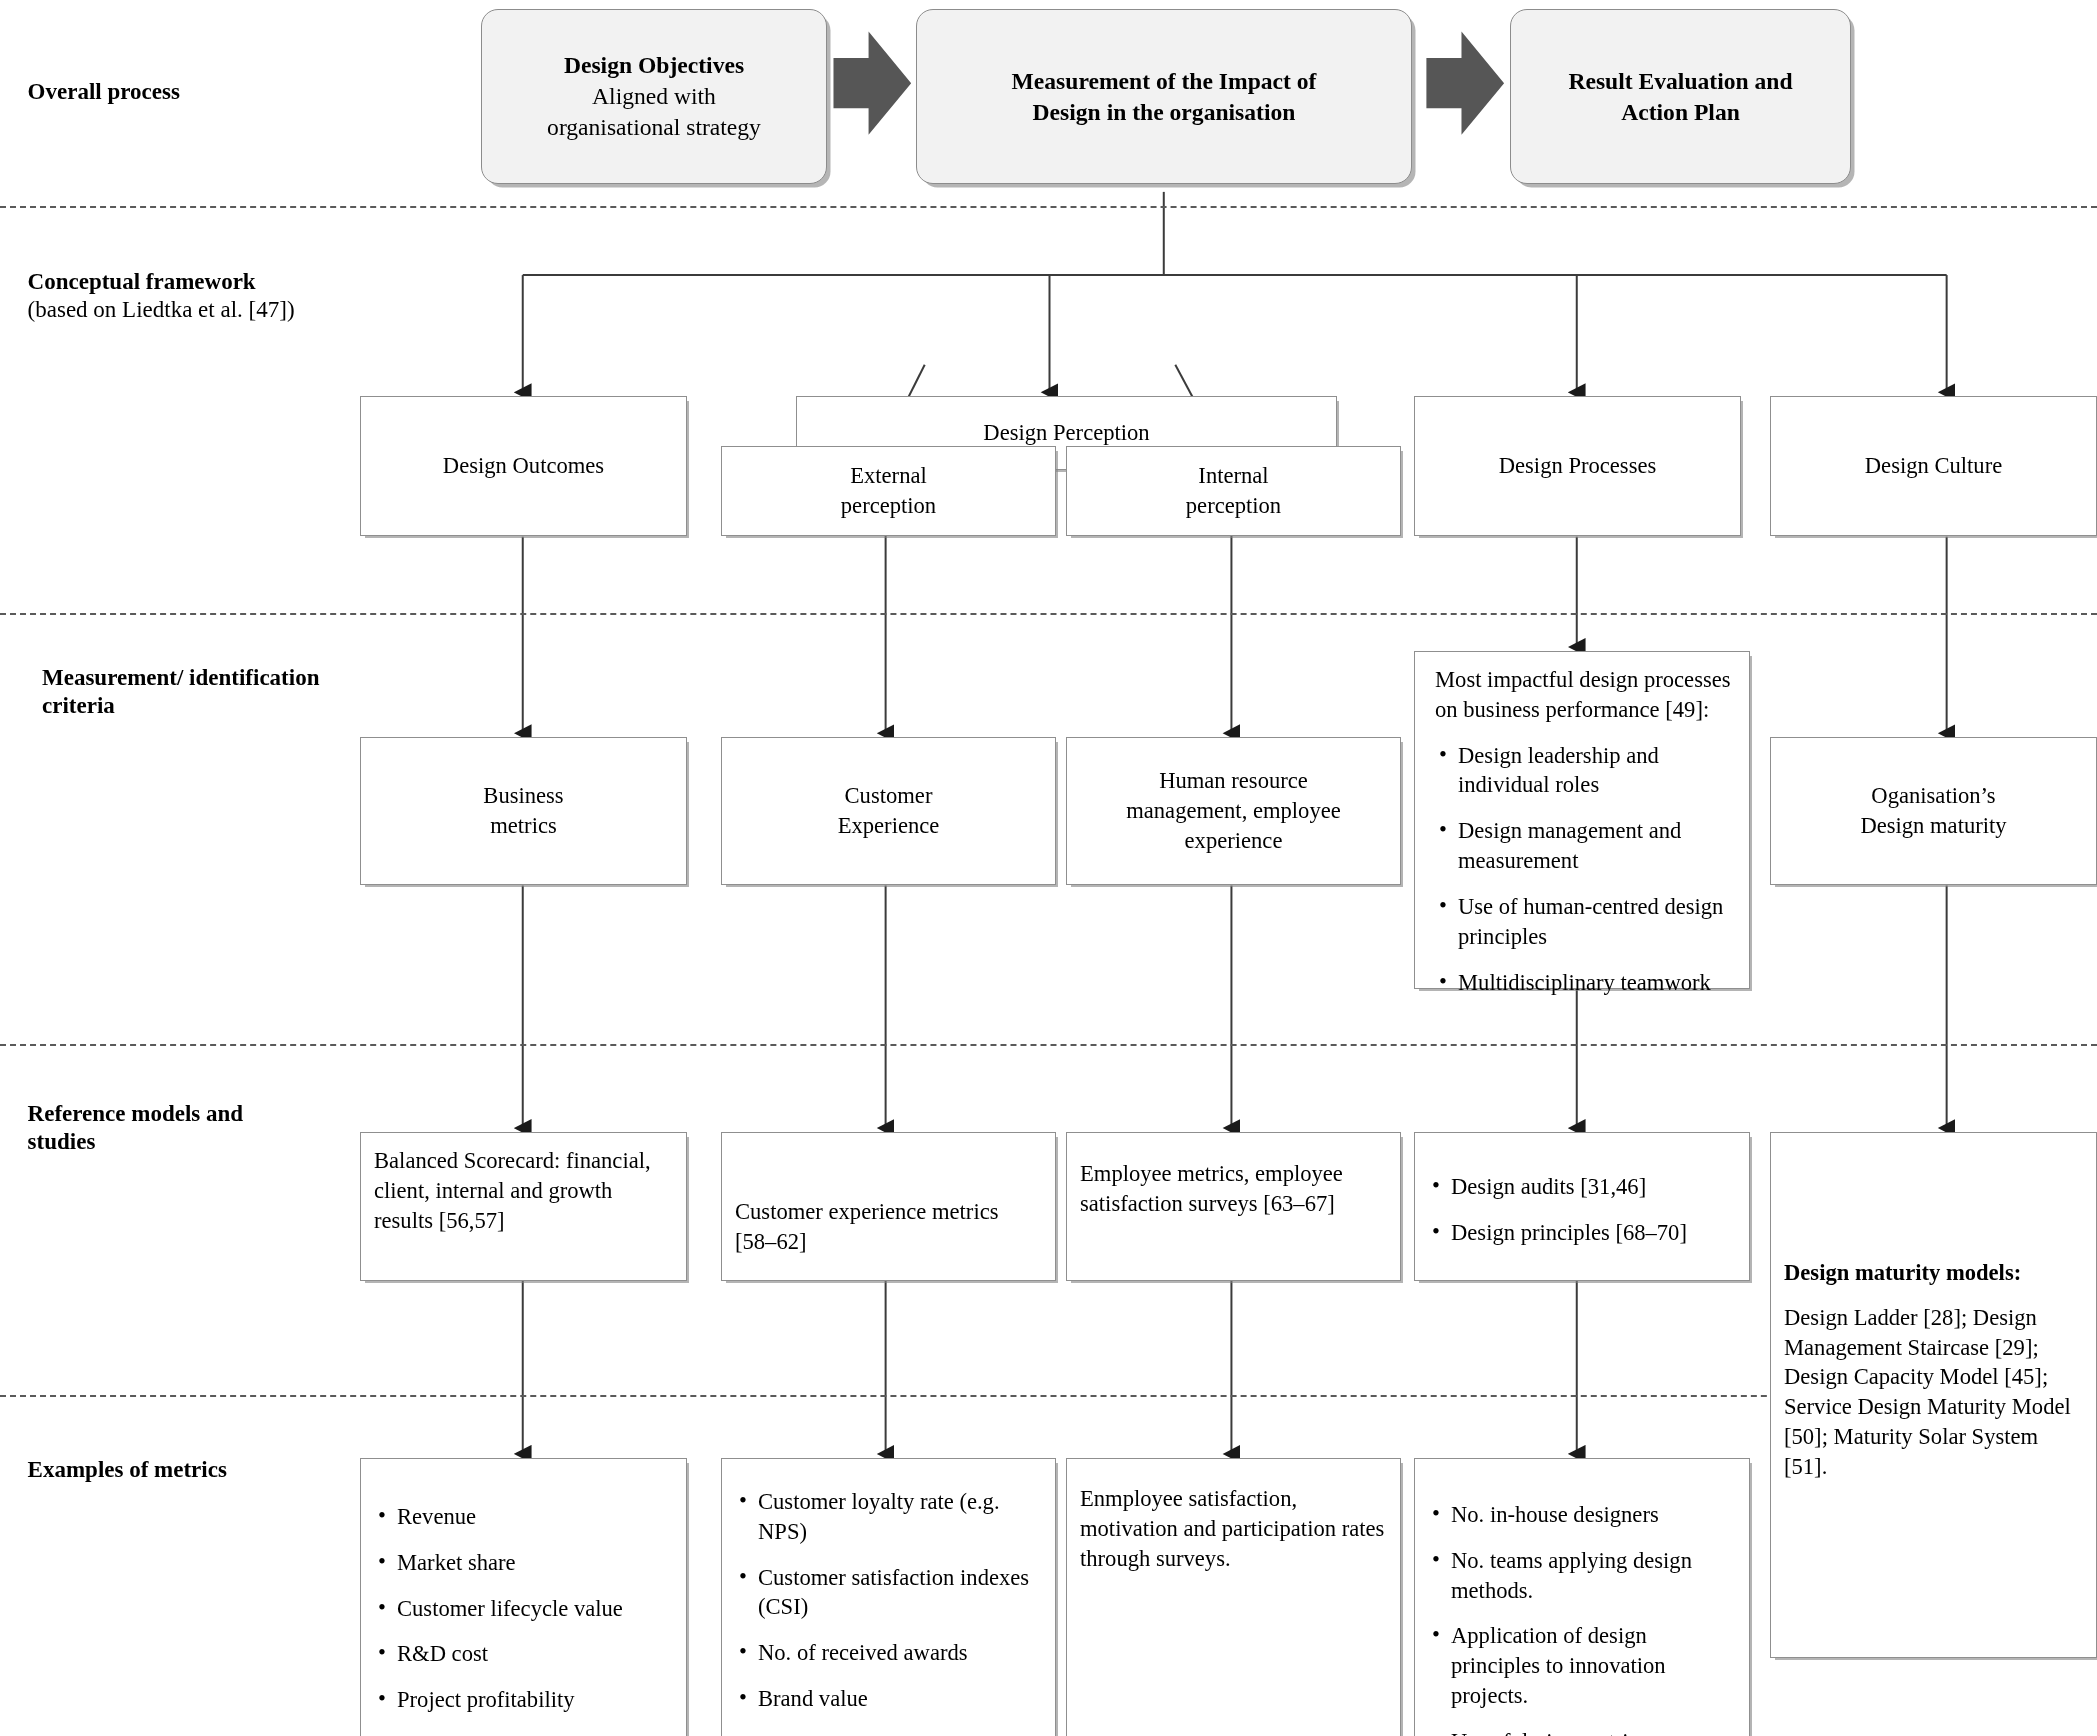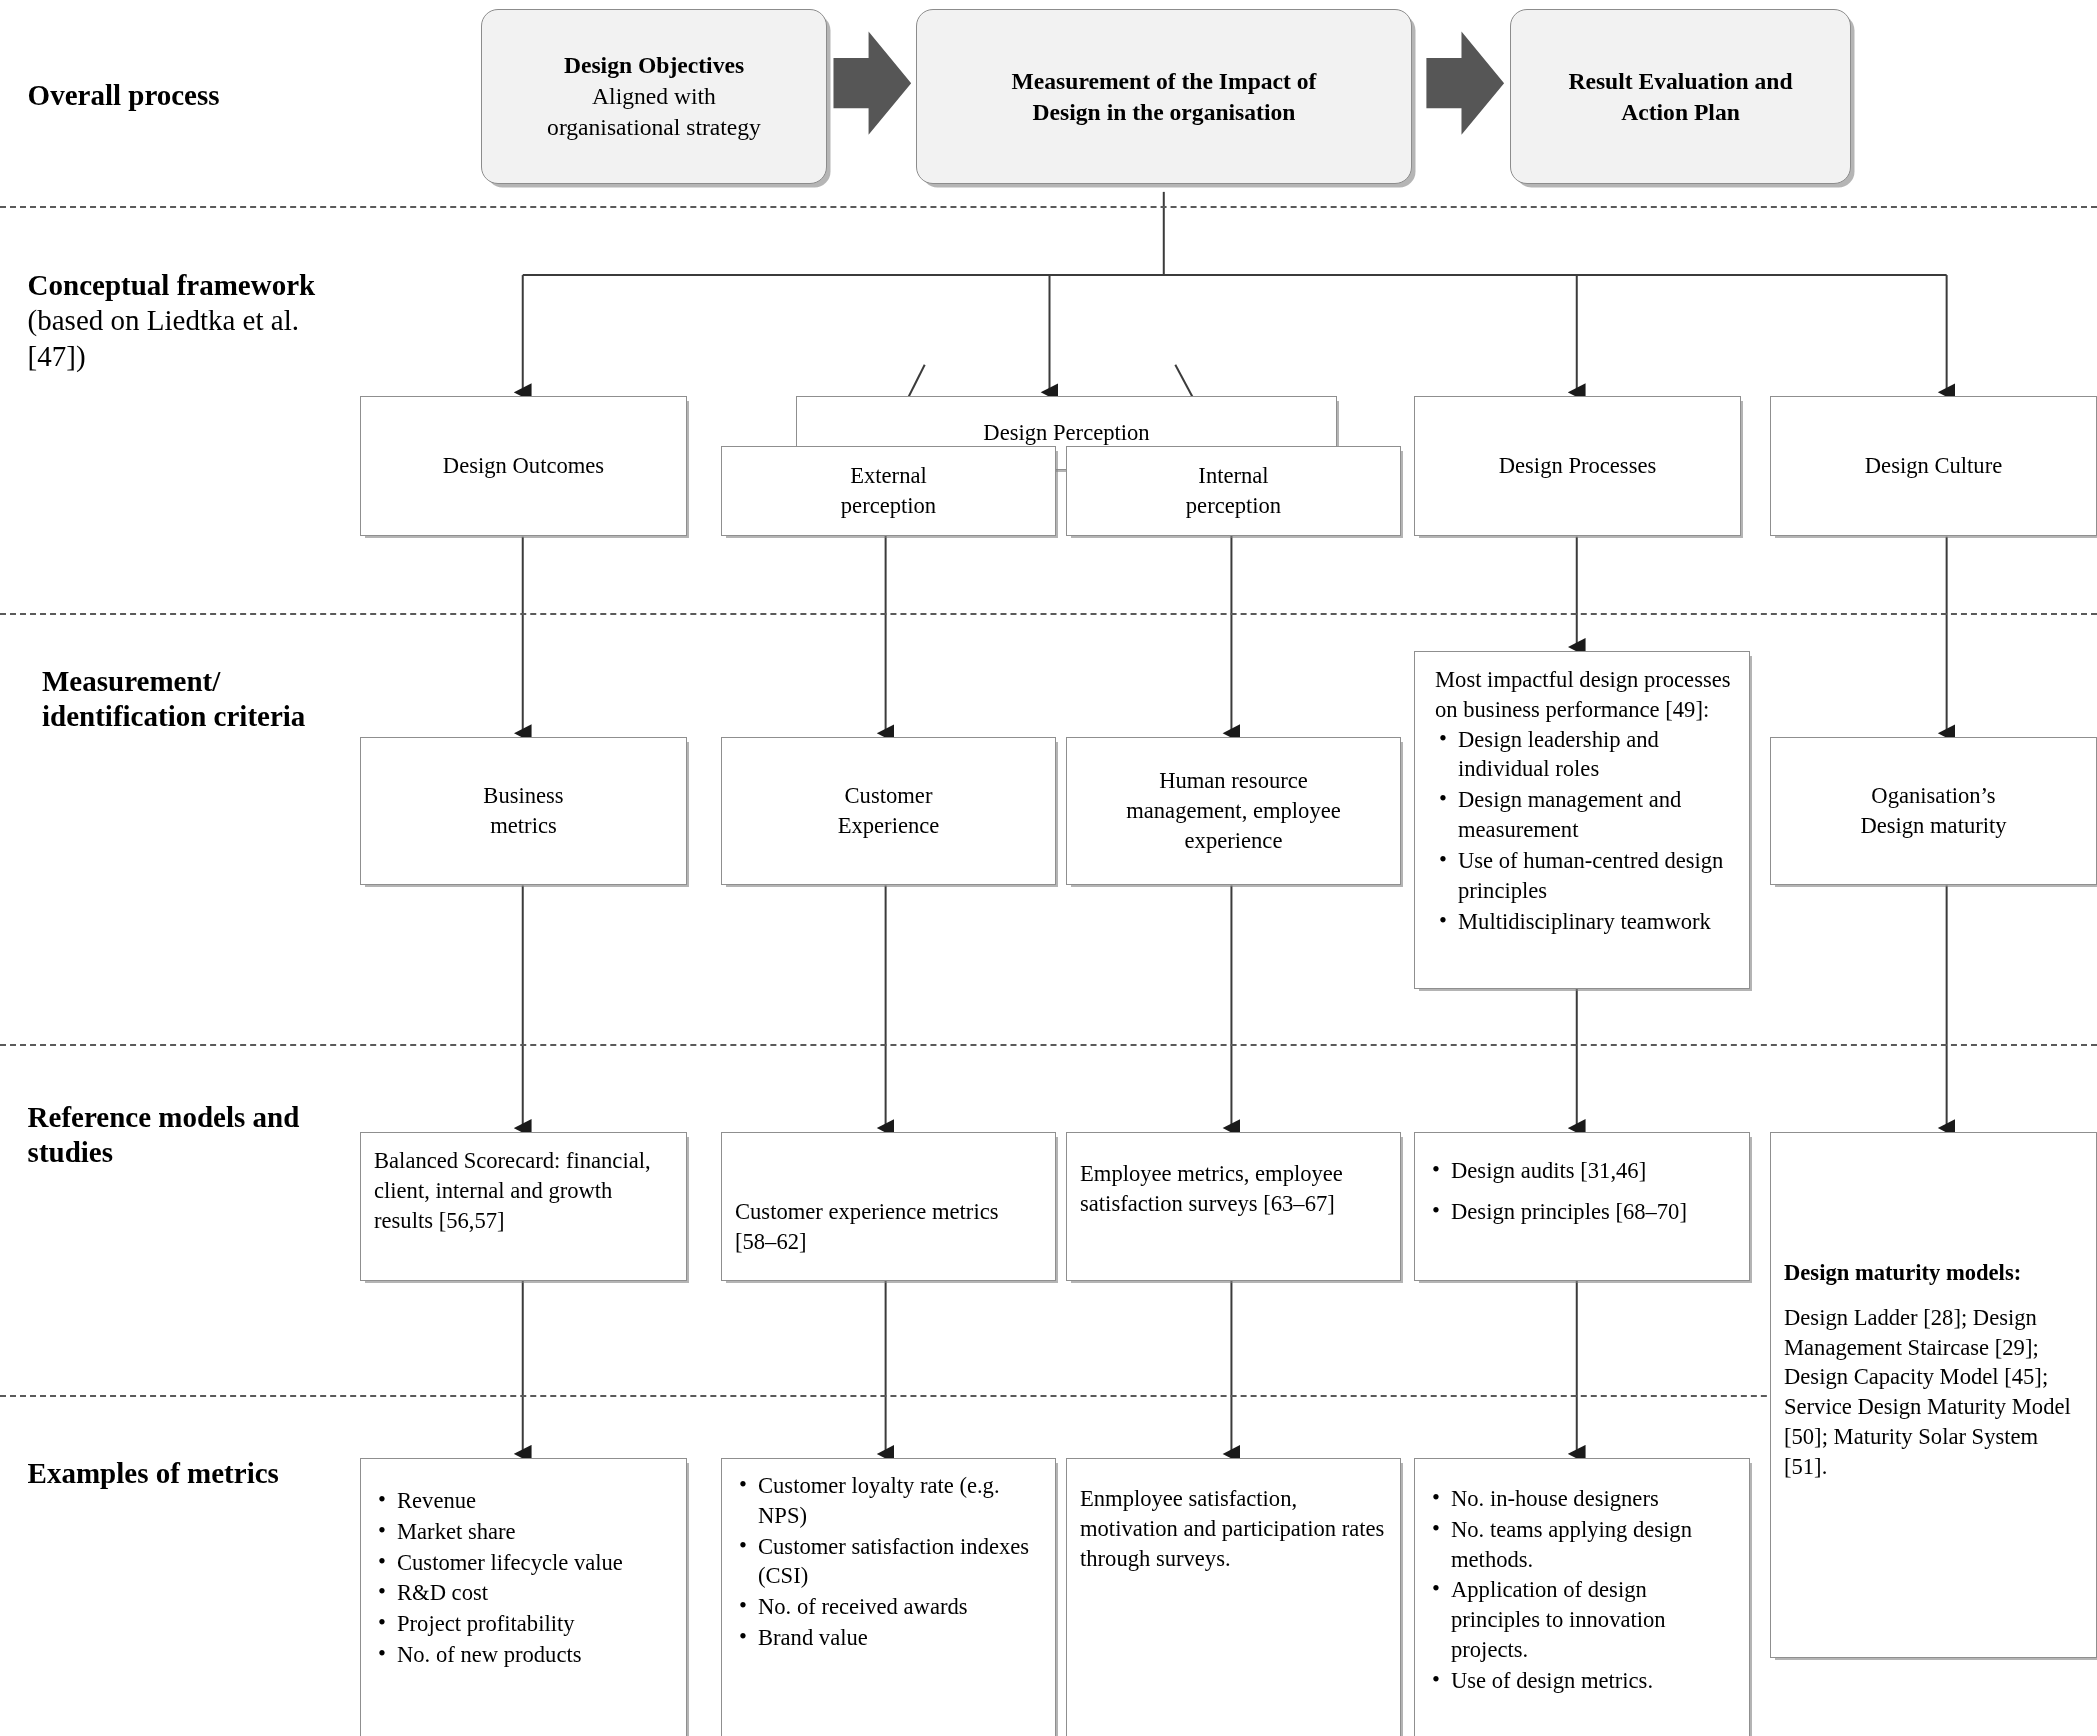--- a/index.html
+++ b/index.html
@@ -1,42 +1,42 @@
 <!DOCTYPE html>
 <html style="font-size:8px"><head>
 <meta charset="utf-8">
 <style>
   html,body{margin:0;padding:0;background:#ffffff;}
   body{width:2097px;height:1737px;position:relative;
        font-family:"Liberation Serif","DejaVu Serif",serif;color:#000;}
   #canvas{position:absolute;left:0;top:0;width:2097px;height:1737px;}
 
   .rowlabel{position:absolute;font-family:"Liberation Serif","DejaVu Serif",serif;
-            font-size:29px;line-height:1.22;color:#000;}
+            font-size:23px;line-height:1.22;color:#000;}
   .rowlabel b{font-weight:bold;}
 
   .dash{position:absolute;left:0;width:2097px;height:0;
         border-top:2px dashed #5a5a5a;}
 
   .rbox{position:absolute;box-sizing:border-box;background:#f2f2f2;
         border:1.5px solid #8c8c8c;border-radius:17px;
         box-shadow:4.5px 4.5px 0 -1px rgba(120,120,120,.55);
         display:flex;align-items:center;justify-content:center;text-align:center;
         font-size:23.6px;line-height:1.3;padding:5px 13px;}
   .rbox .ttl{font-weight:bold;}
 
   .box{position:absolute;box-sizing:border-box;background:#ffffff;
        border:1.5px solid #8f8f8f;
        box-shadow:3.5px 3.5px 0 -1.5px rgba(130,130,130,.6);
        font-size:22.6px;line-height:1.32;}
   .box.ctr{display:flex;align-items:center;justify-content:center;text-align:center;}
   .box.topl{padding:13px 12px 9px 13px;}
 
   ul.bl{list-style:none;margin:0;padding:0;}
-  ul.bl li{position:relative;padding-left:23px;margin:0 0 1px 0;}
+  ul.bl li{position:relative;padding-left:23px;margin:16px 0 1px 0;}
   ul.bl li:before{content:"\2022";position:absolute;left:4px;top:-1px;font-size:22.6px;}
 
   .hdg{font-weight:bold;}
   .gap{height:15px;}
 
   svg{position:absolute;left:0;top:0;width:2097px;height:1737px;overflow:visible;}
   .ln{stroke:#3b3b3b;stroke-width:4;fill:none;}
   .fat{fill:#565656;}
 </style>
 </head>

